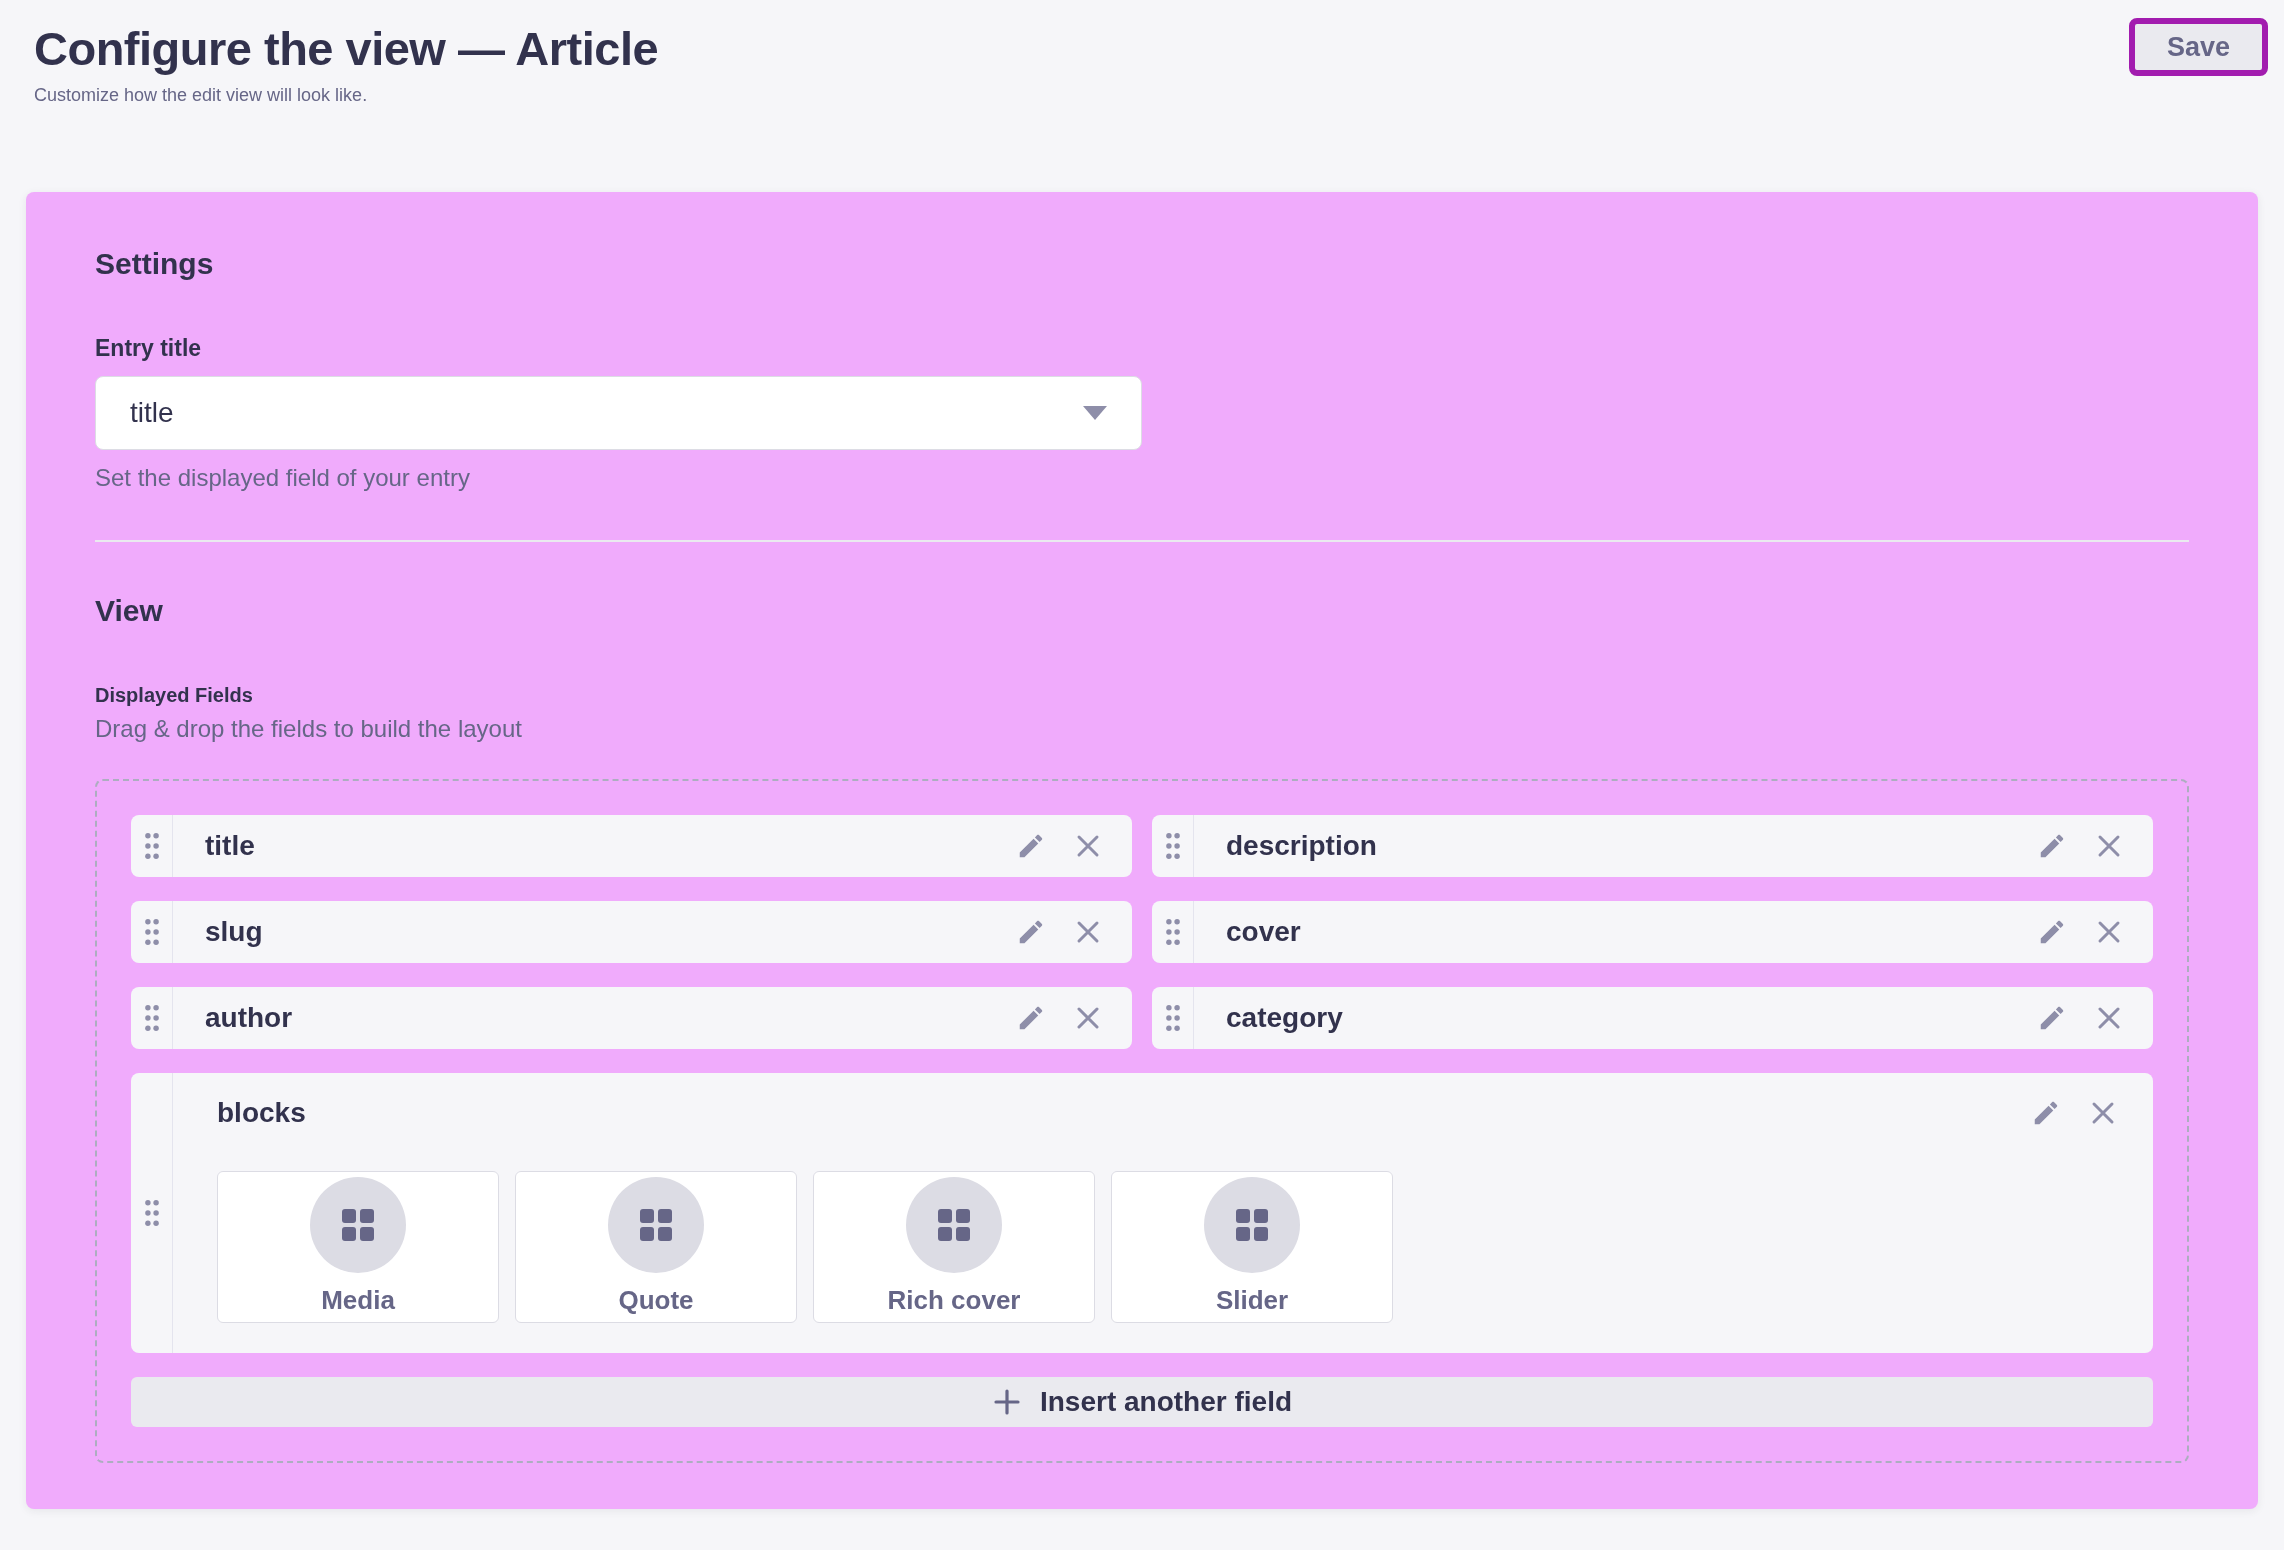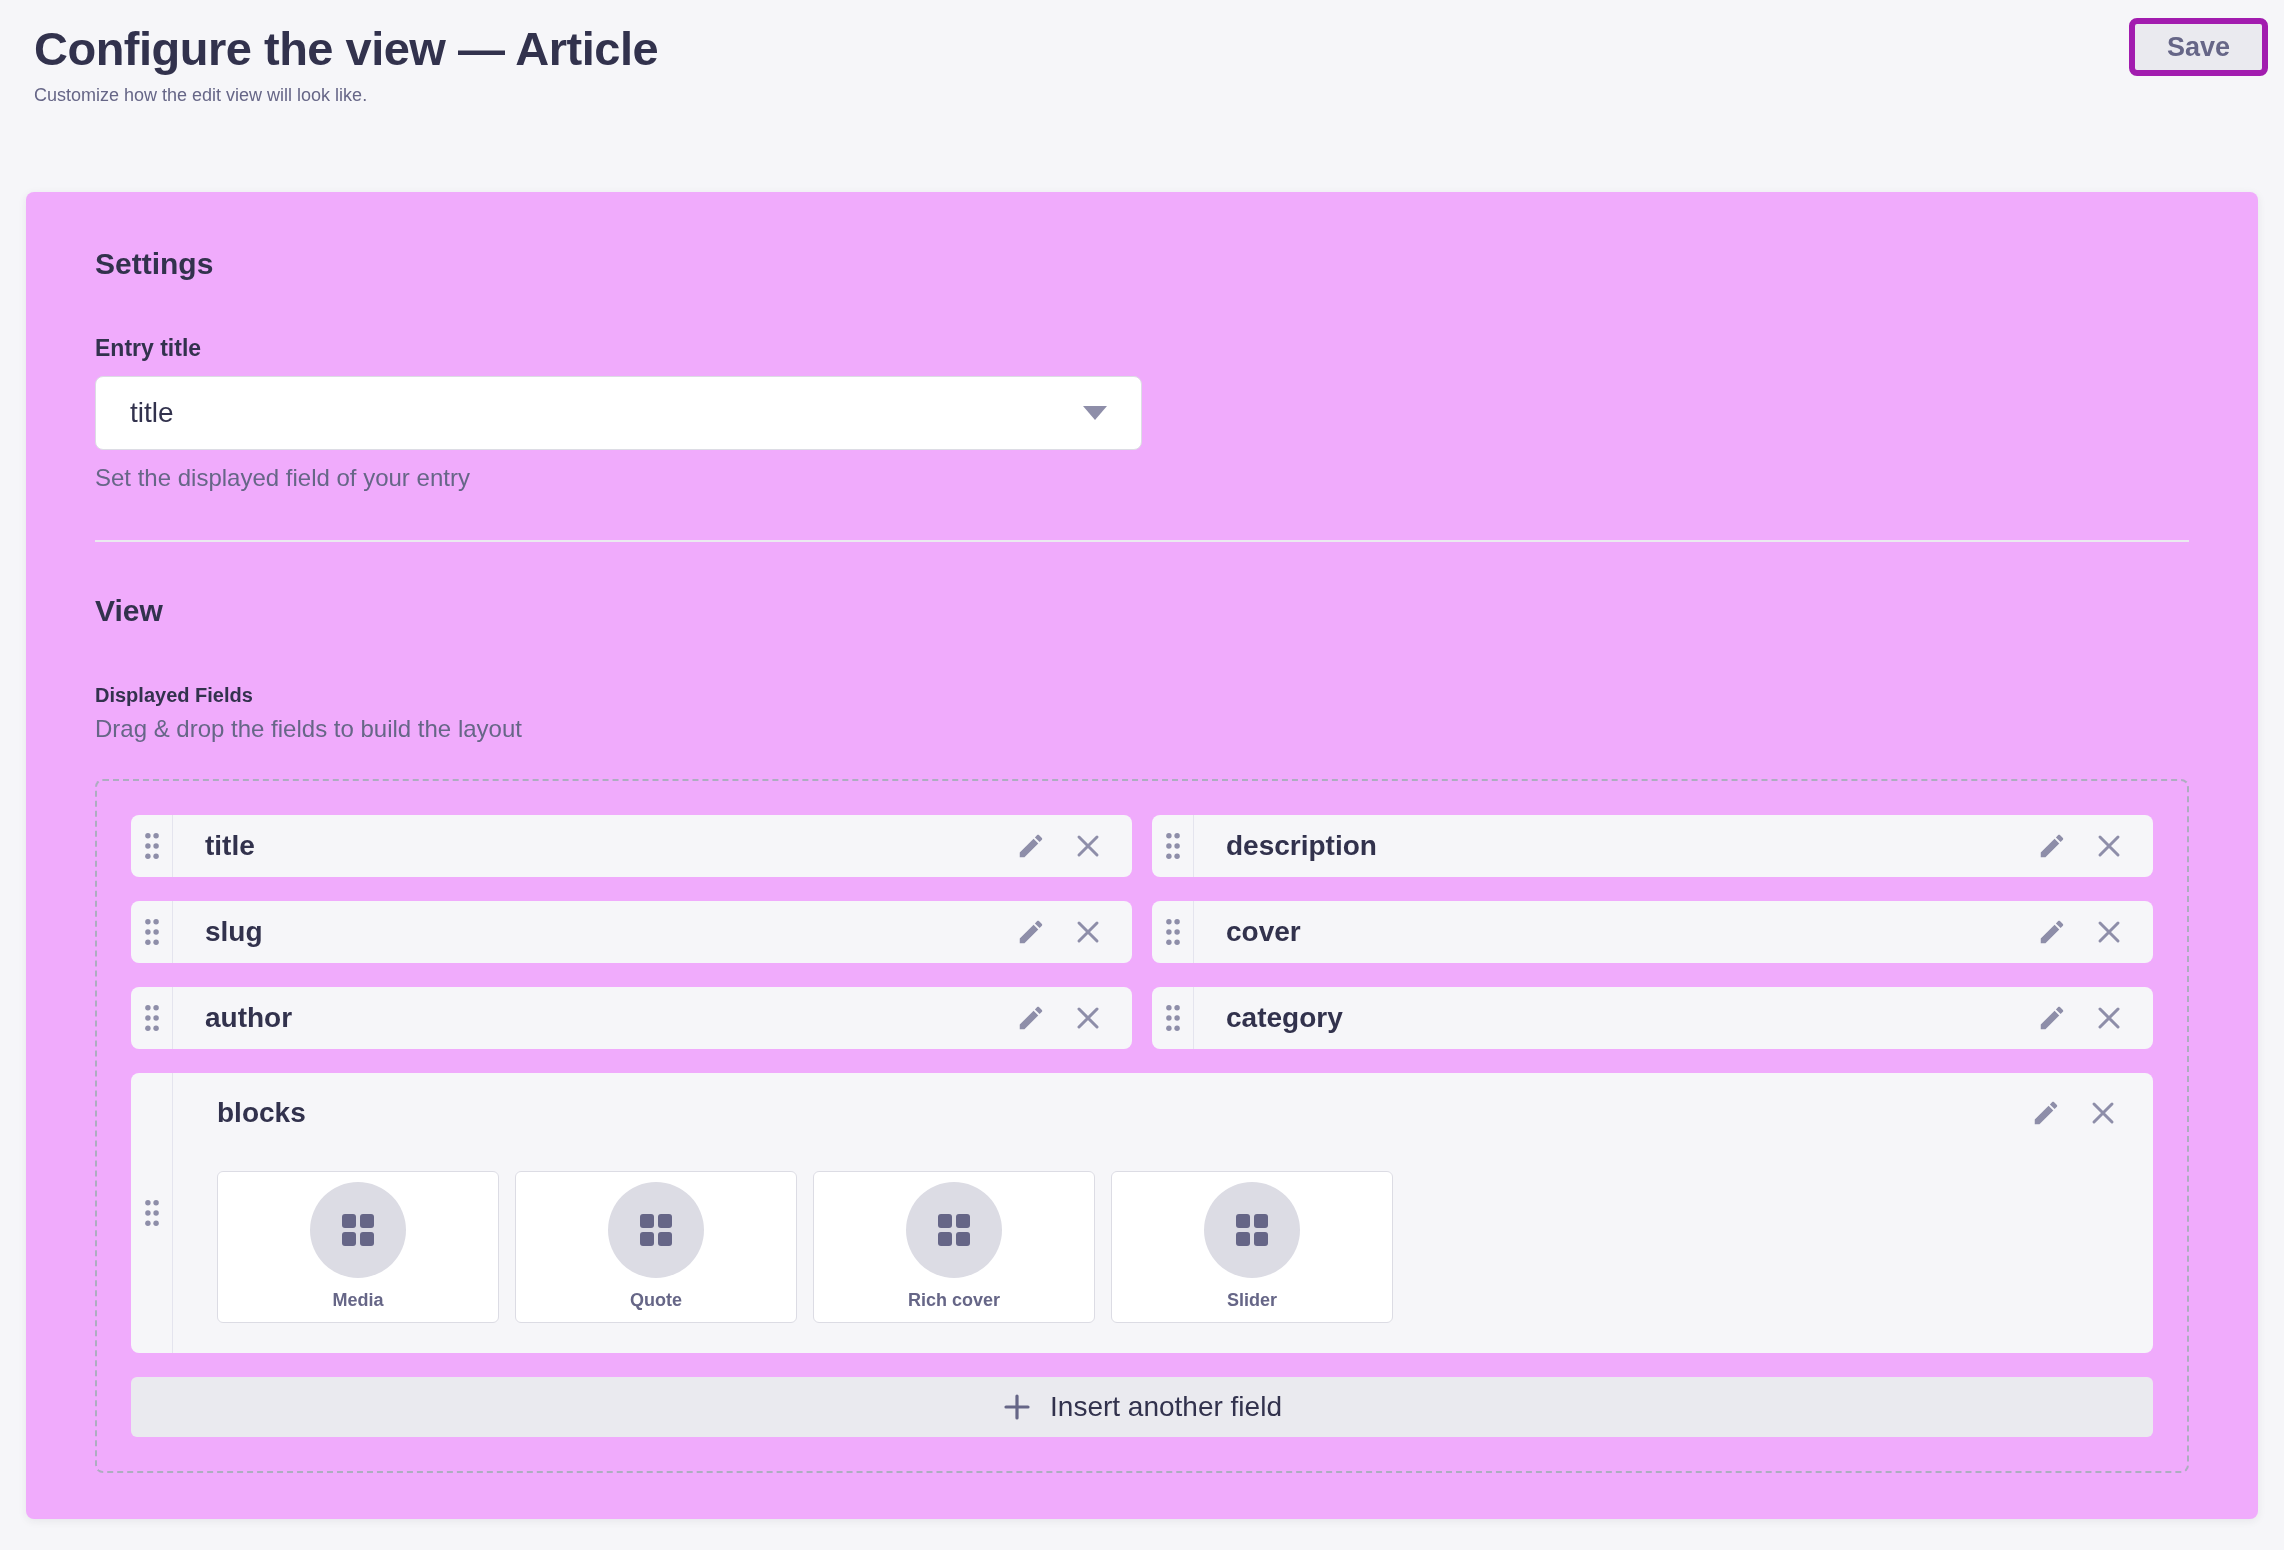--- a/index.html
+++ b/index.html
@@ -89,28 +89,28 @@
   .components-row { margin-top:42px; display:flex; gap:16px; }
   .component-card {
     width:282px; height:152px;
     background:#ffffff; border:1px solid #dcdce4; border-radius:6px;
     display:flex; flex-direction:column; align-items:center; justify-content:center; gap:12px;
   }
   .component-circle {
     width:96px; height:96px; border-radius:50%;
     background:#dcdce4; display:flex; align-items:center; justify-content:center;
   }
-  .component-label { font-size:18px; font-weight:600; color:#666687; }
+  .component-label { font-size:26px; font-weight:600; color:#666687; }
 
   .insert-btn {
-    margin-top:24px; width:100%; height:60px;
+    margin-top:24px; width:100%; height:50px;
     background:#eaeaef; border:none; border-radius:6px;
     display:flex; align-items:center; justify-content:center; gap:18px;
     font-family:"Liberation Sans", sans-serif;
-    font-size:28px; font-weight:400; color:#32324d; cursor:pointer;
+    font-size:28px; font-weight:700; color:#32324d; cursor:pointer;
   }
 </style>
 </head>
 <body>
 
 <div class="page">
 
   <div class="page-header">
     <h1 class="page-title">Configure the view — Article</h1>
     <p class="page-subtitle">Customize how the edit view will look like.</p>

